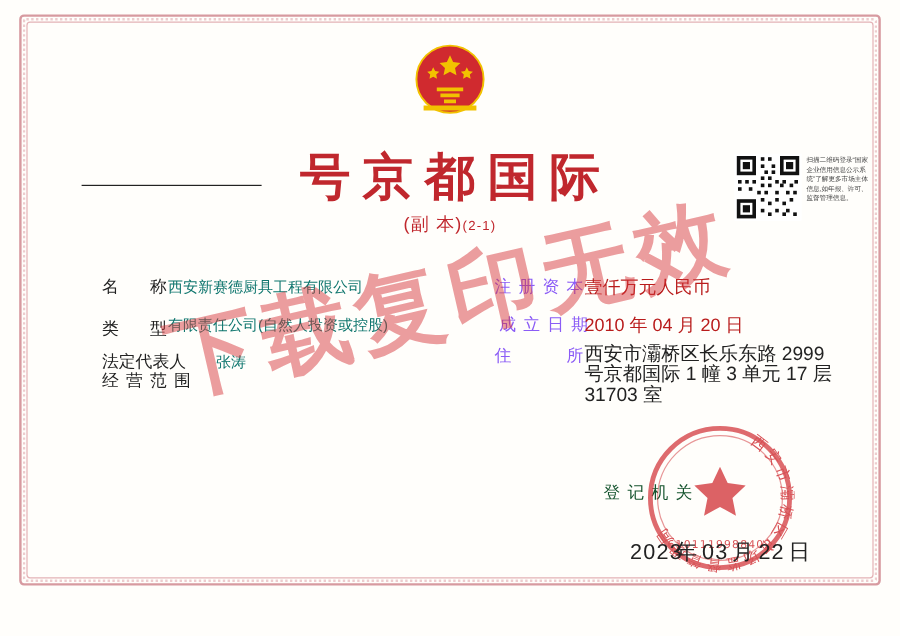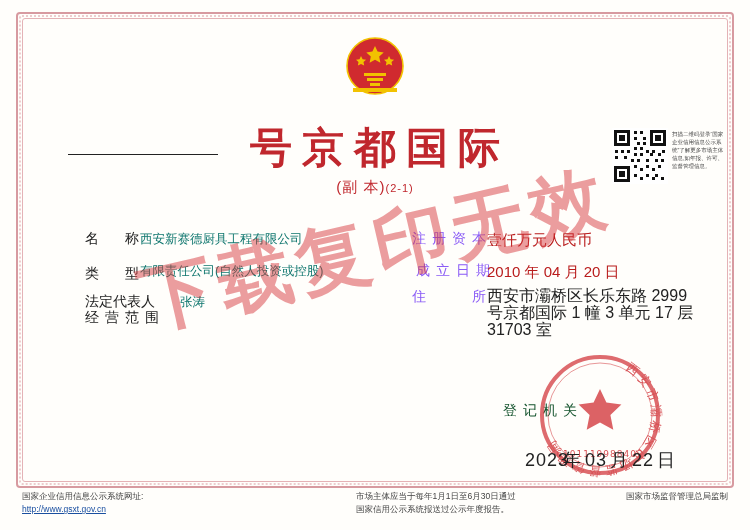--- a/index.html
+++ b/index.html
@@ -265,27 +265,14 @@
       <text x="70" y="112" text-anchor="middle" font-family="DejaVu Sans, sans-serif" font-size="9" fill="#cf2b31" letter-spacing="1">6101119988402</text>
     </svg>
   </div>
 
   <div class="date-line">
     <span class="d-year">2023</span><span>年</span><span class="d-mon">03</span><span>月</span><span class="d-day">22</span><span>日</span>
   </div>
 
   <div class="watermark">下载复印无效</div>
 
-  <div class="footer">
-    <div class="f-left">
-      <div>国家企业信用信息公示系统网址:</div>
-      <div style="color:#1a4fa0;text-decoration:underline;">http://www.gsxt.gov.cn</div>
-    </div>
-    <div class="f-center">
-      <div>市场主体应当于每年1月1日至6月30日通过</div>
-      <div>国家信用公示系统报送过公示年度报告。</div>
-    </div>
-    <div class="f-right">
-      <div>国家市场监督管理总局监制</div>
-    </div>
-  </div>
 
 </div>
 
 </body></html>

